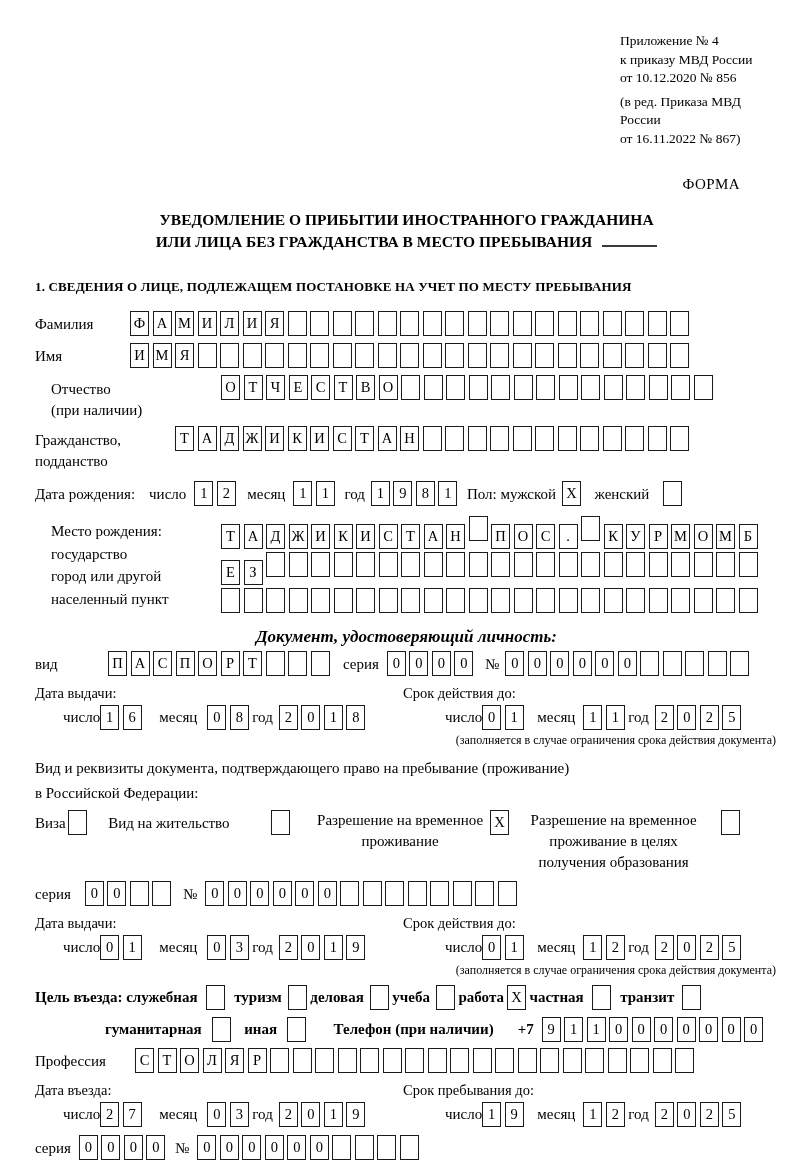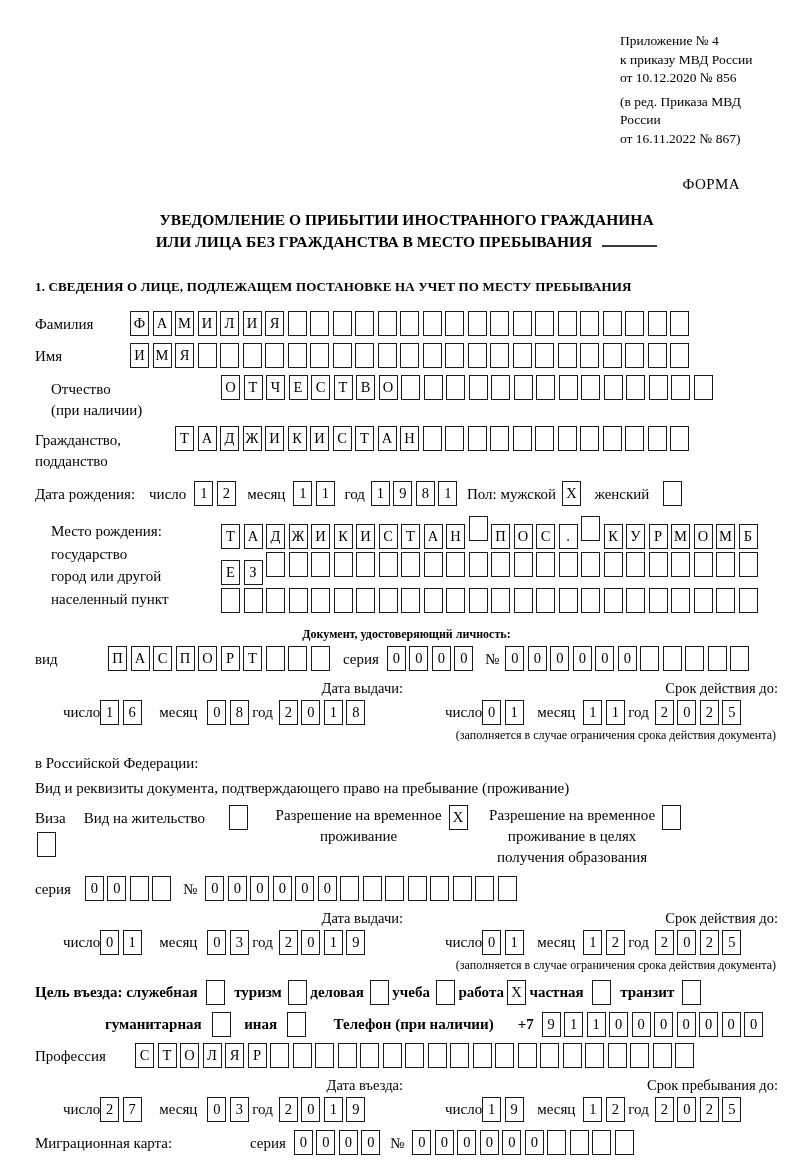--- a/index.html
+++ b/index.html
@@ -30,30 +30,30 @@
     display: inline-flex; align-items: center; justify-content: center;
     font-size: 14.5px; background: #fff;
   }
   .cellrow { margin-bottom: 3px; display: block; white-space: nowrap; }
 
   .w95  { width: 95px; }  .w140 { width: 140px; } .w170 { width: 170px; margin-left: 16px; }
   .w73  { width: 73px; }  .w100 { width: 100px; } .w215 { width: 215px; }
 
   .inline-lbl { line-height: 27px; flex: none; }
   .ml6 { margin-left: 6px; } .ml8 { margin-left: 8px; } .ml10 { margin-left: 10px; }
-  .ml14 { margin-left: 14px; } .ml18 { margin-left: 18px; } .ml24 { margin-left: 24px; }
-
-  .doc-heading { text-align: center; font-weight: bold; font-size: 12px; margin-top: 7px; }
+  .ml14 { margin-left: 14px; } .ml18 { margin-left: 18px; gap: 17px; } .ml24 { margin-left: 24px; }
+
+  .doc-heading { text-align: center; font-weight: bold; font-size: 17px; margin-top: 7px; font-style: italic; }
 
   .dates-block { margin-top: 7px; }
   .dates-row { display: flex; }
   .date-group { }
   .dg-left { width: 368px; }
   .dg-right { width: 375px; }
-  .date-heading { text-align: right; font-size: 14.5px; }
+  .date-heading { text-align: left; font-size: 14.5px; }
   .date-line { display: flex; align-items: center; margin-top: 2px; }
   .note { font-size: 12px; text-align: right; margin-top: 2px; padding-right: 2px; }
 
   .intro { line-height: 25px; margin-top: 8px; }
   .permit-row { display: flex; align-items: flex-start; margin-top: 4px; }
   .opt-text-c { text-align: center; line-height: 21px; }
   .chk { margin-left: 7px; }
 
   .purpose-row { display: flex; align-items: center; margin-top: 7px; }
   .purpose-row .inline-lbl { line-height: 25px; font-weight: bold; }
@@ -330,26 +330,26 @@
             <span class="cell">2</span>
             <span class="cell">5</span>
           </span>
       </div>
     </div>
   </div>
   <div class="note">(заполняется в случае ограничения срока действия документа)</div>
 </div>
 
 <div class="intro">
+  <div>Вид и реквизиты документа, подтверждающего право на пребывание (проживание)</div>
   <div>в Российской Федерации:</div>
-  <div>Вид и реквизиты документа, подтверждающего право на пребывание (проживание)</div>
 </div>
 
 <div class="permit-row">
-  <span style="display:flex;flex-direction:column;">
+  <span style="display:flex;">
     <span class="inline-lbl">Виза</span>
     <span class="cells" style="margin-left:2px;">
         <span class="cell"></span>
       </span>
   </span>
   <span style="display:flex;" class="ml18">
     <span class="inline-lbl">Вид на жительство</span>
     <span class="cells" style="margin-left:24px;">
         <span class="cell"></span>
       </span>
@@ -582,21 +582,20 @@
             <span class="cell">0</span>
             <span class="cell">2</span>
             <span class="cell">5</span>
           </span>
       </div>
     </div>
   </div>
 </div>
 
 <div class="row" style="margin-top:7px;">
-  <div class="lbl w215">Миграционная карта:</div>
   <div class="inline-lbl">серия</div>
   <span class="cells ml8">
       <span class="cell">0</span>
       <span class="cell">0</span>
       <span class="cell">0</span>
       <span class="cell">0</span>
     </span>
   <div class="inline-lbl ml6">№</div>
   <span class="cells ml8">
       <span class="cell">0</span>

